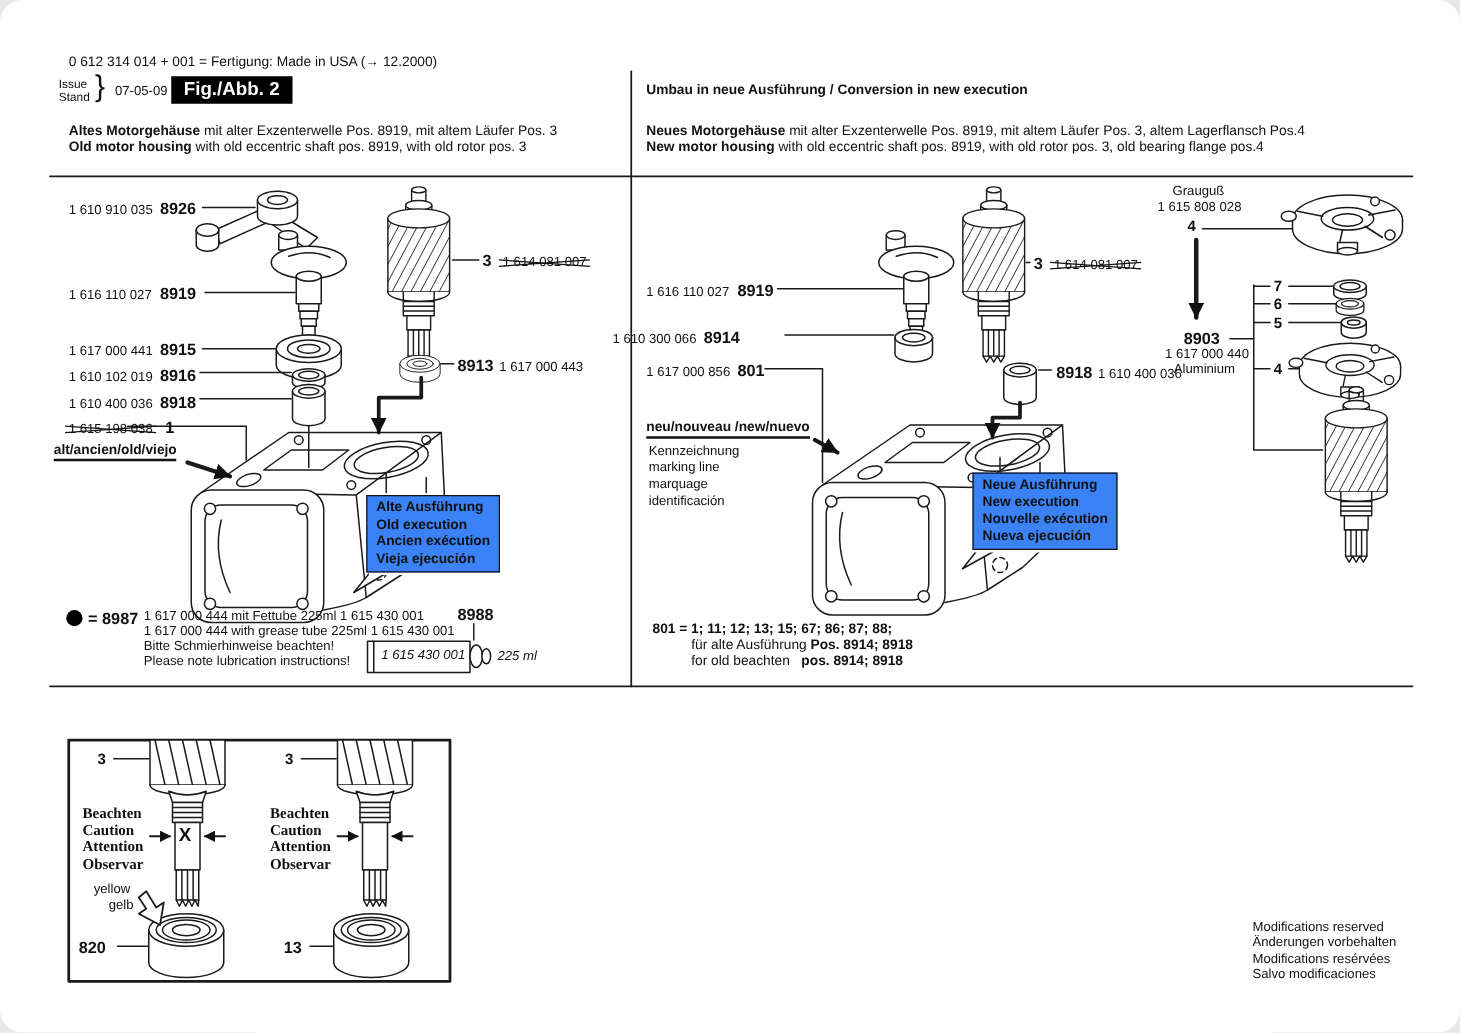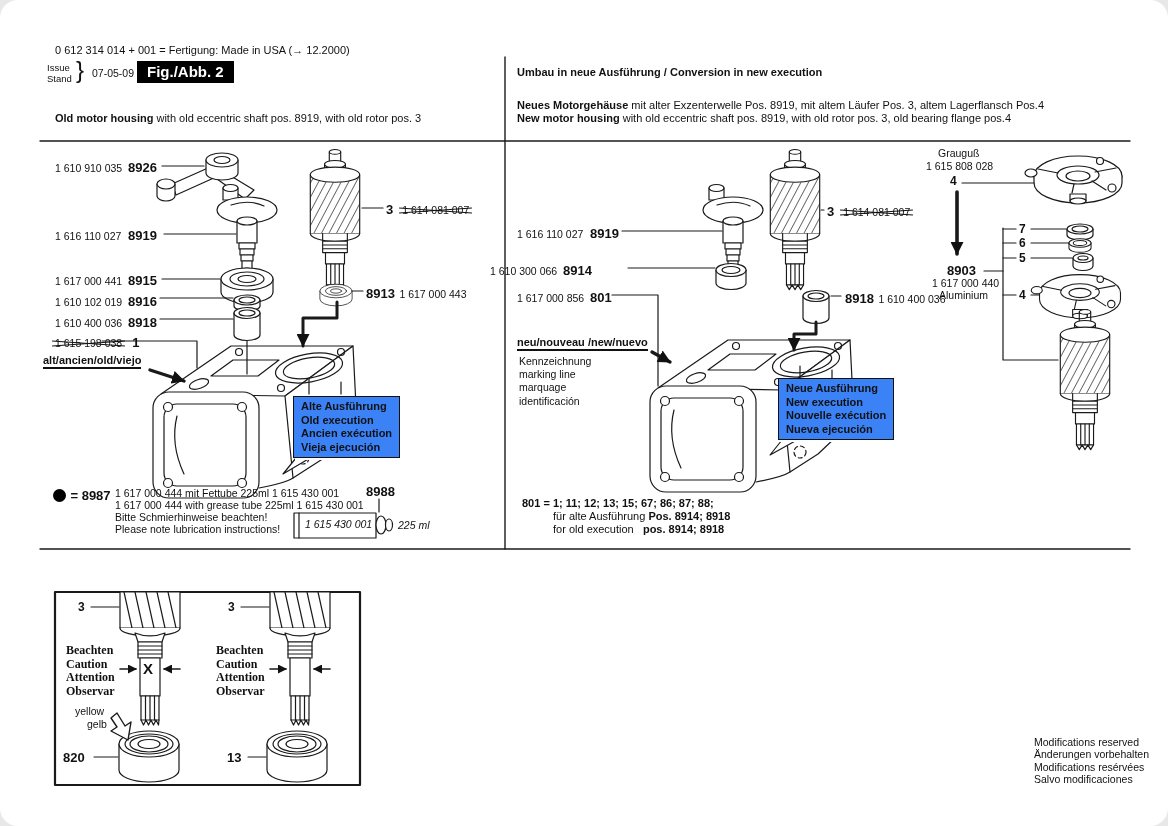--- a/index.html
+++ b/index.html
@@ -23,21 +23,21 @@
           font-size:15px;padding:2px 10px 3px 10px;}
   .brace{position:absolute;left:76px;top:56px;font-size:24px;font-weight:400;}
   .tag{position:absolute;font-size:11px;font-weight:bold;border-bottom:2px solid #111;padding-bottom:1px;}
   .mblock{position:absolute;font-size:10.5px;line-height:13.2px;}
   .exebox{position:absolute;border:1.4px solid #111;background:#3b82f6;padding:3px 7px;
           font-weight:bold;font-size:11px;line-height:13.5px;box-shadow:2px 2px 0 #fff;}
   .cblock{position:absolute;font-weight:bold;font-size:12px;line-height:13.5px;font-family:Liberation Serif, serif;}
   .dot{display:inline-block;width:13px;height:13px;border-radius:50%;background:#000;vertical-align:-2px;}
   .noteline{font-size:10.5px;line-height:12.2px;}
   .it{font-style:italic;}
-  .footer{position:absolute;font-size:10.5px;line-height:12.4px;margin-left:32px;}
+  .footer{position:absolute;font-size:10.5px;line-height:12.4px;}
 </style>
 </head>
 <body>
 
 <div id="canvas">
 
 <svg class="art" width="1168" height="826" viewBox="0 0 1168 826" fill="none" stroke="#1a1a1a" stroke-width="1.2" stroke-linejoin="round" stroke-linecap="round">
   <defs>
     <pattern id="hatch" patternUnits="userSpaceOnUse" width="7" height="7" patternTransform="rotate(28)">
       <line x1="0" y1="0" x2="0" y2="7" stroke="#222" stroke-width="1.4"></line>
@@ -312,20 +312,21 @@
   </g>
 </svg>
 
 <div class="t s11" style="left:55px;top:44px">0 612 314 014 + 001 = Fertigung: Made in USA (→ 12.2000)</div>
 <div class="t s9" style="left:47px;top:62px">Issue</div>
 <div class="t s9" style="left:47px;top:73px">Stand</div>
 <div class="brace t">}</div>
 <div class="t s10" style="left:92px;top:67px">07-05-09</div>
 <div class="figbox">Fig./Abb. 2</div>
 
+<div class="t s11" style="left:55px;top:99px"><b>Altes Motorgehäuse</b><span> mit alter Exzenterwelle Pos. 8919, mit altem Läufer Pos. 3</span></div>
 <div class="t s11" style="left:55px;top:112px"><b>Old motor housing</b><span> with old eccentric shaft pos. 8919, with old rotor pos. 3</span></div>
 <div class="t s11" style="left:517px;top:66px;font-weight:bold">Umbau in neue Ausführung  / Conversion in new execution</div>
 <div class="t s11" style="left:517px;top:99px"><b>Neues Motorgehäuse</b><span> mit alter Exzenterwelle Pos. 8919, mit altem Läufer Pos. 3, altem Lagerflansch Pos.4</span></div>
 <div class="t s11" style="left:517px;top:112px"><b>New motor housing</b><span> with old eccentric shaft pos. 8919, with old rotor pos. 3, old bearing flange pos.4</span></div>
 
 <div class="t" style="left:55px;top:158px"><span class="pn">1 610 910 035</span><b class="pp">8926</b></div>
 <div class="t" style="left:55px;top:226px"><span class="pn">1 616 110 027</span><b class="pp">8919</b></div>
 <div class="t" style="left:55px;top:271px"><span class="pn">1 617 000 441</span><b class="pp">8915</b></div>
 <div class="t" style="left:55px;top:292px"><span class="pn">1 610 102 019</span><b class="pp">8916</b></div>
 <div class="t" style="left:55px;top:313px"><span class="pn">1 610 400 036</span><b class="pp">8918</b></div>
@@ -381,21 +382,21 @@
 <div class="t s13b" style="left:947px;top:263px">8903</div>
 <div class="t s10" style="left:932px;top:277px">1 617 000 440</div>
 <div class="t s10" style="left:939px;top:289px">Aluminium</div>
 <div class="t s12b" style="left:1019px;top:222px">7</div>
 <div class="t s12b" style="left:1019px;top:236px">6</div>
 <div class="t s12b" style="left:1019px;top:251px">5</div>
 <div class="t s12b" style="left:1019px;top:288px">4</div>
 
 <div class="t s11" style="left:522px;top:497px;font-weight:bold">801 = 1; 11; 12; 13; 15; 67; 86; 87; 88;</div>
 <div class="t s11" style="left:553px;top:510px"><span>für alte Ausführung </span><b>Pos. 8914; 8918</b></div>
-<div class="t s11" style="left:553px;top:523px"><span>for old execution </span>&nbsp;&nbsp;<b>pos. 8914; 8918</b></div>
+<div class="t s11" style="left:553px;top:523px"><span>for old beachten </span>&nbsp;&nbsp;<b>pos. 8914; 8918</b></div>
 
 <div class="t s12b" style="left:78px;top:600px">3</div>
 <div class="t s12b" style="left:228px;top:600px">3</div>
 <div class="cblock" style="left:66px;top:644px">
   <div>Beachten</div>
   <div>Caution</div>
   <div>Attention</div>
   <div>Observar</div>
 </div>
 <div class="cblock" style="left:216px;top:644px">

